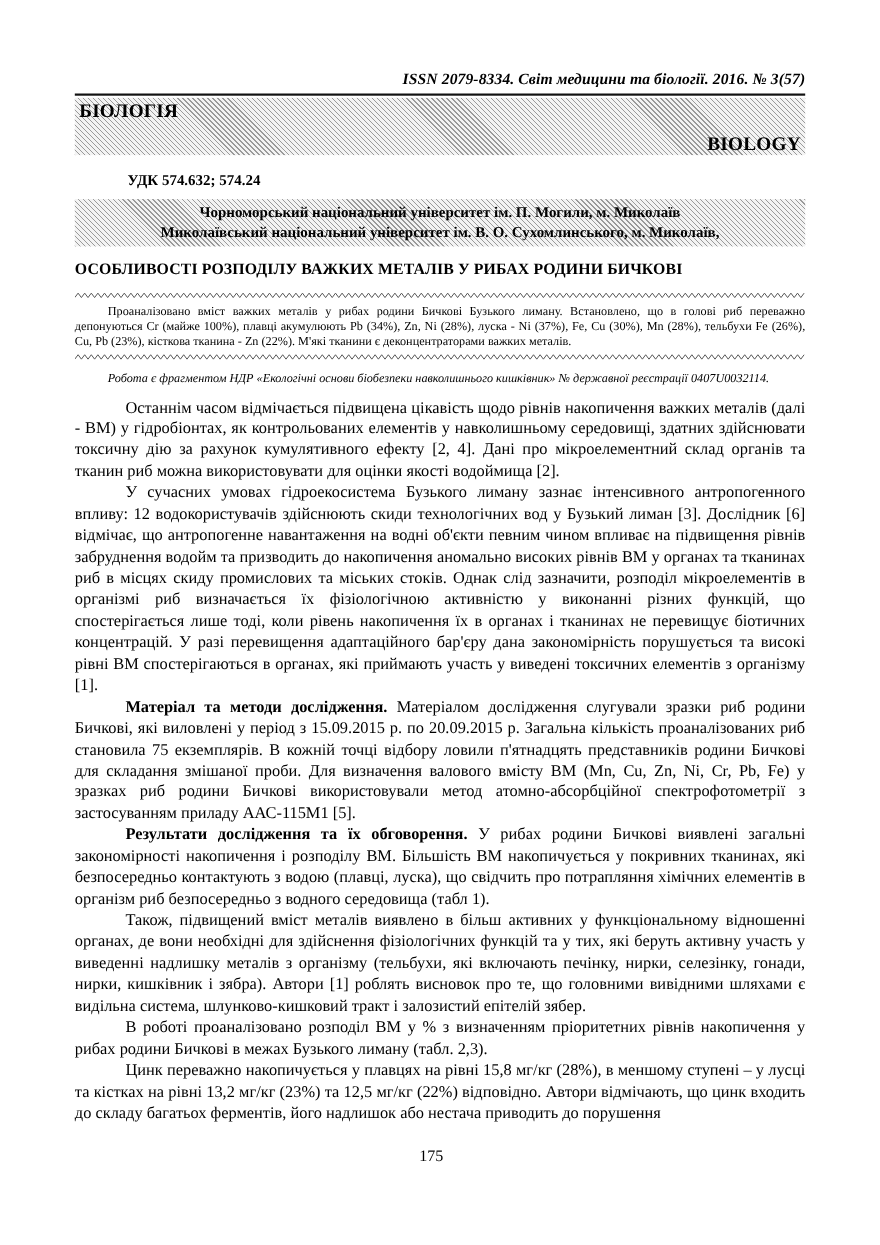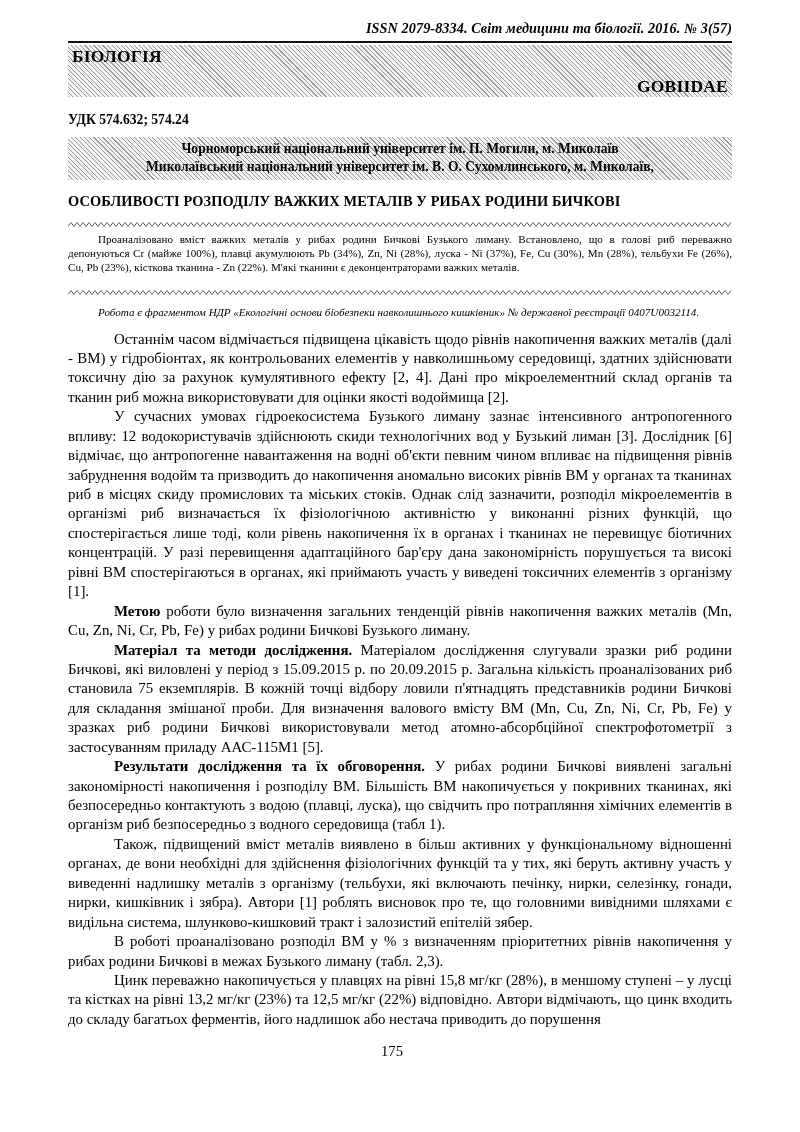--- a/index.html
+++ b/index.html
@@ -30,21 +30,21 @@
     width: 664px;
   }
 
   
   .running-head {
     text-align: right;
     font-style: italic;
     font-weight: bold;
     font-size: 14.2px;
     letter-spacing: 0.1px;
-    padding-top: 20px;
+    padding-top: 64px;
     padding-bottom: 2px;
     white-space: nowrap;
   }
   .rule-thick {
     border-top: 2.2px solid #111;
     margin-top: 2px;
   }
 
   
   .hatch {
@@ -75,20 +75,21 @@
     font-size: 17.5px;
     letter-spacing: 0.2px;
   }
 
   
   .udk {
     font-weight: bold;
     font-size: 13.6px;
     margin-top: 15px;
     margin-bottom: 9px;
+    margin-left: 48px;
   }
 
   
   .authors-band {
     padding: 3px 6px 4px 6px;
     text-align: center;
     font-weight: bold;
     font-size: 13.6px;
     line-height: 1.32;
   }
@@ -113,21 +114,21 @@
   }
   .wavy svg { display: block; }
 
   
   .abstract {
     font-size: 11.1px;
     line-height: 1.30;
     text-align: justify;
     text-indent: 30px;
     margin-top: 4px;
-    margin-bottom: 14px;
+    margin-bottom: 2px;
   }
   .keywords {
     font-size: 11.1px;
     line-height: 1.30;
     text-align: justify;
     text-indent: 30px;
     margin-top: 1px;
     margin-bottom: 3px;
   }
   .keywords b { font-weight: bold; }
@@ -169,21 +170,21 @@
 <body>
 
 <div class="page">
   <div class="content">
 
     <div class="running-head">ISSN 2079-8334. Світ медицини та біології. 2016. № 3(57)</div>
     <div class="rule-thick"></div>
 
     <div class="section-band hatch">
       <span class="sec-left">БІОЛОГІЯ</span>
-      <span class="sec-right">GOBIIDAE</span>
+      <span class="sec-right">BIOLOGY</span>
     </div>
 
     <div class="udk">УДК 574.632; 574.24</div>
 
     <div class="authors-band hatch">
       <div class="line">Чорноморський національний університет ім. П. Могили, м. Миколаїв</div>
       <div class="line">Миколаївський національний університет ім. В. О. Сухомлинського, м. Миколаїв,</div>
     </div>
 
     <div class="article-title">
@@ -202,21 +203,20 @@
       <svg width="664" height="7" viewBox="0 0 664 7" preserveAspectRatio="none">
         <path d="M0 5.5 L3 1.5 L6 5.5 L9 1.5 L12 5.5 L15 1.5 L18 5.5 L21 1.5 L24 5.5 L27 1.5 L30 5.5 L33 1.5 L36 5.5 L39 1.5 L42 5.5 L45 1.5 L48 5.5 L51 1.5 L54 5.5 L57 1.5 L60 5.5 L63 1.5 L66 5.5 L69 1.5 L72 5.5 L75 1.5 L78 5.5 L81 1.5 L84 5.5 L87 1.5 L90 5.5 L93 1.5 L96 5.5 L99 1.5 L102 5.5 L105 1.5 L108 5.5 L111 1.5 L114 5.5 L117 1.5 L120 5.5 L123 1.5 L126 5.5 L129 1.5 L132 5.5 L135 1.5 L138 5.5 L141 1.5 L144 5.5 L147 1.5 L150 5.5 L153 1.5 L156 5.5 L159 1.5 L162 5.5 L165 1.5 L168 5.5 L171 1.5 L174 5.5 L177 1.5 L180 5.5 L183 1.5 L186 5.5 L189 1.5 L192 5.5 L195 1.5 L198 5.5 L201 1.5 L204 5.5 L207 1.5 L210 5.5 L213 1.5 L216 5.5 L219 1.5 L222 5.5 L225 1.5 L228 5.5 L231 1.5 L234 5.5 L237 1.5 L240 5.5 L243 1.5 L246 5.5 L249 1.5 L252 5.5 L255 1.5 L258 5.5 L261 1.5 L264 5.5 L267 1.5 L270 5.5 L273 1.5 L276 5.5 L279 1.5 L282 5.5 L285 1.5 L288 5.5 L291 1.5 L294 5.5 L297 1.5 L300 5.5 L303 1.5 L306 5.5 L309 1.5 L312 5.5 L315 1.5 L318 5.5 L321 1.5 L324 5.5 L327 1.5 L330 5.5 L333 1.5 L336 5.5 L339 1.5 L342 5.5 L345 1.5 L348 5.5 L351 1.5 L354 5.5 L357 1.5 L360 5.5 L363 1.5 L366 5.5 L369 1.5 L372 5.5 L375 1.5 L378 5.5 L381 1.5 L384 5.5 L387 1.5 L390 5.5 L393 1.5 L396 5.5 L399 1.5 L402 5.5 L405 1.5 L408 5.5 L411 1.5 L414 5.5 L417 1.5 L420 5.5 L423 1.5 L426 5.5 L429 1.5 L432 5.5 L435 1.5 L438 5.5 L441 1.5 L444 5.5 L447 1.5 L450 5.5 L453 1.5 L456 5.5 L459 1.5 L462 5.5 L465 1.5 L468 5.5 L471 1.5 L474 5.5 L477 1.5 L480 5.5 L483 1.5 L486 5.5 L489 1.5 L492 5.5 L495 1.5 L498 5.5 L501 1.5 L504 5.5 L507 1.5 L510 5.5 L513 1.5 L516 5.5 L519 1.5 L522 5.5 L525 1.5 L528 5.5 L531 1.5 L534 5.5 L537 1.5 L540 5.5 L543 1.5 L546 5.5 L549 1.5 L552 5.5 L555 1.5 L558 5.5 L561 1.5 L564 5.5 L567 1.5 L570 5.5 L573 1.5 L576 5.5 L579 1.5 L582 5.5 L585 1.5 L588 5.5 L591 1.5 L594 5.5 L597 1.5 L600 5.5 L603 1.5 L606 5.5 L609 1.5 L612 5.5 L615 1.5 L618 5.5 L621 1.5 L624 5.5 L627 1.5 L630 5.5 L633 1.5 L636 5.5 L639 1.5 L642 5.5 L645 1.5 L648 5.5 L651 1.5 L654 5.5 L657 1.5 L660 5.5 L663 1.5" fill="none" stroke="#555" stroke-width="0.9"></path>
       </svg>
     </div>
 
     <div class="funding">Робота є фрагментом НДР «Екологічні основи біобезпеки навколишнього кишківник» № державної реєстрації 0407U0032114.</div>
 
     <div class="body-text">
       <p><b></b><span>Останнім часом відмічається підвищена цікавість щодо рівнів накопичення важких металів (далі - ВМ) у гідробіонтах, як контрольованих елементів у навколишньому середовищі, здатних здійснювати токсичну дію за рахунок кумулятивного ефекту [2, 4]. Дані про мікроелементний склад органів та тканин риб можна використовувати для оцінки якості водоймища [2].</span></p>
       <p><b></b><span>У сучасних умовах гідроекосистема Бузького лиману зазнає інтенсивного антропогенного впливу: 12 водокористувачів здійснюють скиди технологічних вод у Бузький лиман [3]. Дослідник [6] відмічає, що антропогенне навантаження на водні об'єкти певним чином впливає на підвищення рівнів забруднення водойм та призводить до накопичення аномально високих рівнів ВМ у органах та тканинах риб в місцях скиду промислових та міських стоків. Однак слід зазначити, розподіл мікроелементів в організмі риб визначається їх фізіологічною активністю у виконанні різних функцій, що спостерігається лише тоді, коли рівень накопичення їх в органах і тканинах не перевищує біотичних концентрацій. У разі перевищення адаптаційного бар'єру дана закономірність порушується та високі рівні ВМ спостерігаються в органах, які приймають участь у виведені токсичних елементів з організму [1].</span></p>
-      <p><b>Метою</b><span> роботи було визначення загальних тенденцій рівнів накопичення важких металів (Mn, Cu, Zn, Ni, Cr, Pb, Fe) у рибах родини Бичкові Бузького лиману.</span></p>
       <p><b>Матеріал та методи дослідження.</b><span> Матеріалом дослідження слугували зразки риб родини Бичкові, які виловлені у період з 15.09.2015 р. по 20.09.2015 р. Загальна кількість проаналізованих риб становила 75 екземплярів. В кожній точці відбору ловили п'ятнадцять представників родини Бичкові для складання змішаної проби. Для визначення валового вмісту ВМ (Mn, Cu, Zn, Ni, Cr, Pb, Fe) у зразках риб родини Бичкові використовували метод атомно-абсорбційної спектрофотометрії з застосуванням приладу ААС-115М1 [5].</span></p>
       <p><b>Результати дослідження та їх обговорення.</b><span> У рибах родини Бичкові виявлені загальні закономірності накопичення і розподілу ВМ. Більшість ВМ накопичується у покривних тканинах, які безпосередньо контактують з водою (плавці, луска), що свідчить про потрапляння хімічних елементів в організм риб безпосередньо з водного середовища (табл 1).</span></p>
       <p><b></b><span>Також, підвищений вміст металів виявлено в більш активних у функціональному відношенні органах, де вони необхідні для здійснення фізіологічних функцій та у тих, які беруть активну участь у виведенні надлишку металів з організму (тельбухи, які включають печінку, нирки, селезінку, гонади, нирки, кишківник і зябра). Автори [1] роблять висновок про те, що головними вивідними шляхами є видільна система, шлунково-кишковий тракт і залозистий епітелій зябер.</span></p>
       <p><b></b><span>В роботі проаналізовано розподіл ВМ у % з визначенням пріоритетних рівнів накопичення у рибах родини Бичкові в межах Бузького лиману (табл. 2,3).</span></p>
       <p><b></b><span>Цинк переважно накопичується у плавцях на рівні 15,8 мг/кг (28%), в меншому ступені – у лусці та кістках на рівні 13,2 мг/кг (23%) та 12,5 мг/кг (22%) відповідно. Автори відмічають, що цинк входить до складу багатьох ферментів, його надлишок або нестача приводить до порушення</span></p>
     </div>
 
   </div>
 
   <div class="page-number">175</div>

